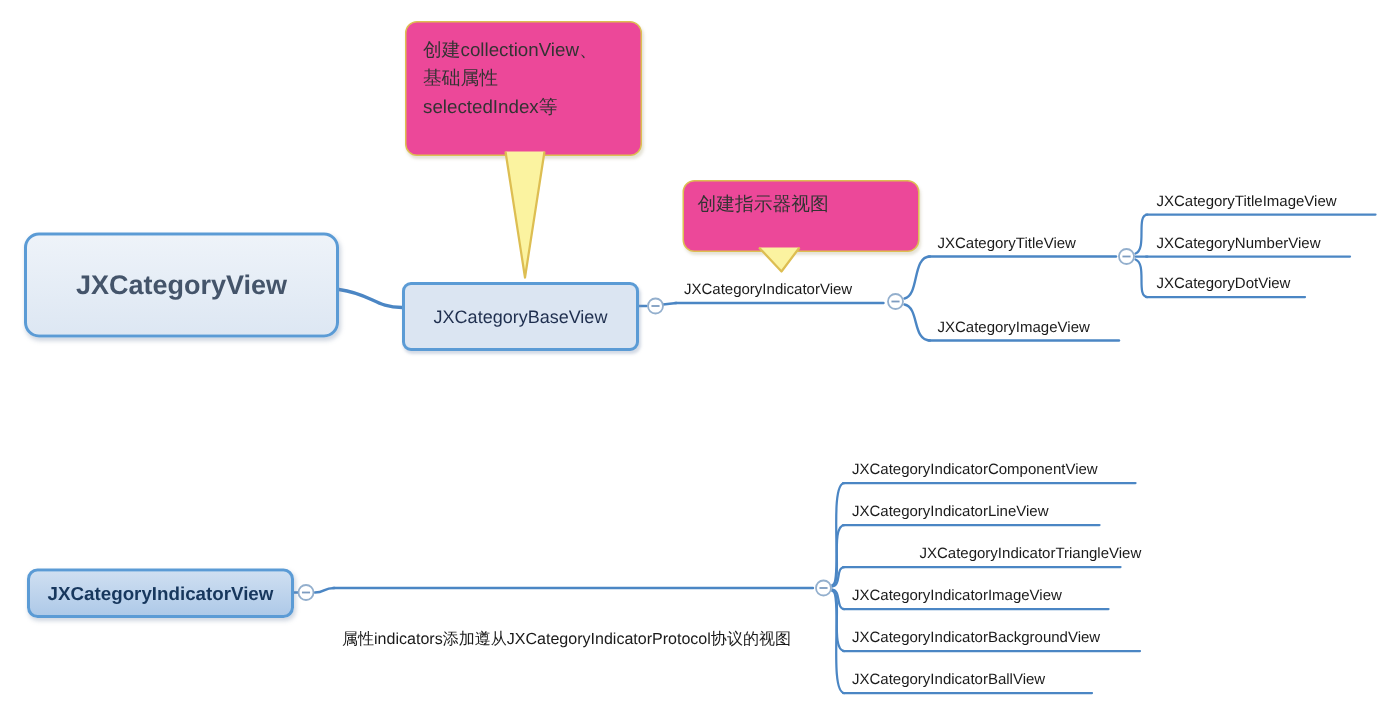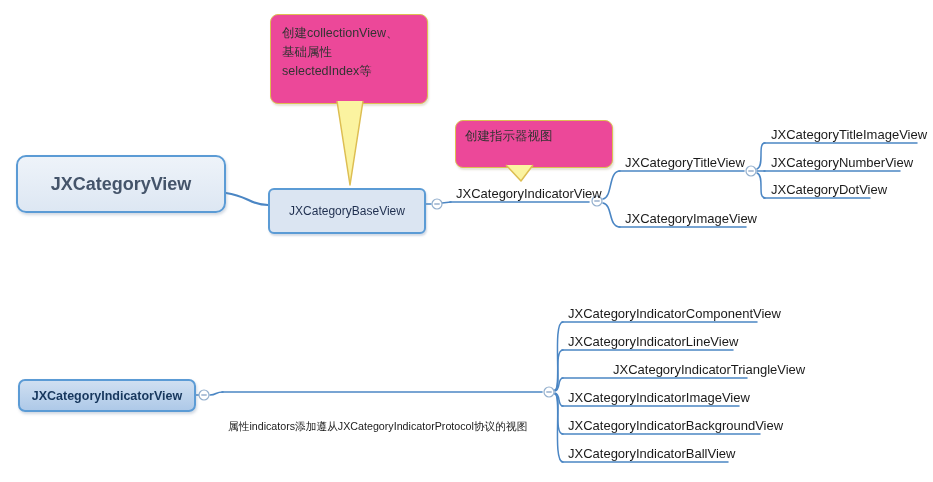--- a/index.html
+++ b/index.html
@@ -25,21 +25,21 @@
   }
   .sub-box .sub-text { font-size:12px; color:#1f2f4f; white-space:nowrap; }
 
   .root-box.blue2 {
     border-radius:7px; border-width:2px;
     background:linear-gradient(#cfdff1,#aec9e8);
   }
   .root-box.blue2 .root-text2 { font-size:12.5px; font-weight:bold; color:#17375d; white-space:nowrap; }
 
   .node-label {
-    position:absolute; font-size:13px; color:#1a1a1a; white-space:nowrap; line-height:14px;
+    position:absolute; font-size:10px; color:#1a1a1a; white-space:nowrap; line-height:14px;
   }
   .node-label.small { font-size:10.7px;margin-top:42px; }
 
   .callout {
     position:absolute; background:#ec4899; border:1.5px solid #ddbe52; border-radius:8px;
     color:#333; font-size:12.5px; line-height:1.5; box-shadow:1px 2px 2px rgba(150,140,90,.25);
   }
   .callout .c-line { white-space:nowrap; }
   .callout.c1 { padding:9px 11px; }
   .callout.c2 { padding:6px 9px; }
@@ -106,21 +106,21 @@
       </g>
       <g>
         <circle cx="549" cy="392" r="5" fill="#ffffff" stroke="#93afcd" stroke-width="1.2"></circle>
         <line x1="546.3" y1="392" x2="551.7" y2="392" stroke="#7d9cc0" stroke-width="1.2"></line>
       </g>
     </g>
   </svg>
 
   <div class="nodes">
 
-    <div class="root-box" style="left:16px; top:155px; width:210px; height:58px;">
+    <div class="root-box" style="left:16px; top:155px; width:210px; height:70px;">
       <span class="root-text">JXCategoryView</span>
     </div>
 
     <div class="sub-box" style="left:268px; top:188px; width:158px; height:46px;">
       <span class="sub-text">JXCategoryBaseView</span>
     </div>
 
     <div class="callout c1" style="left:270px; top:14px; width:158px; height:90px;">
       <div class="c-line">创建collectionView、</div>
       <div class="c-line">基础属性</div>

